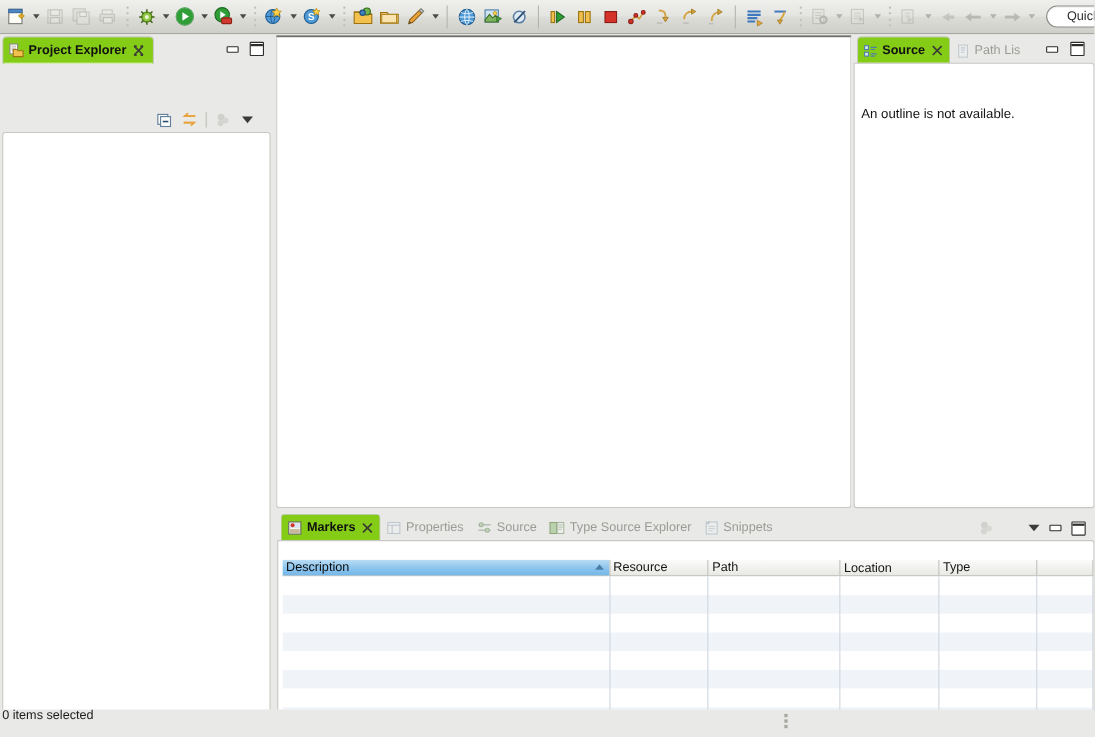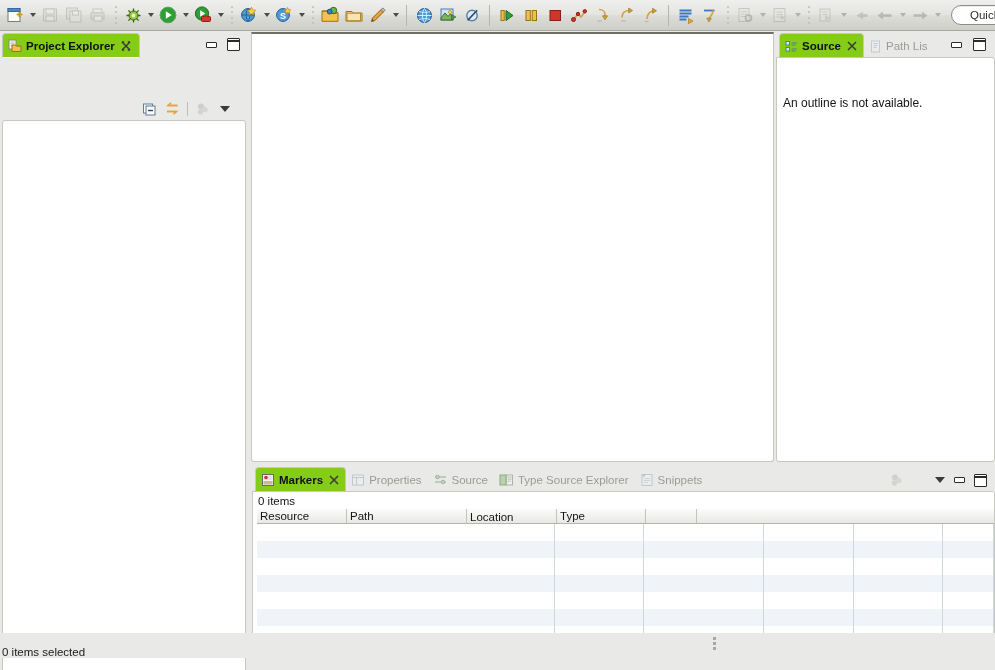--- a/index.html
+++ b/index.html
@@ -133,22 +133,22 @@
     width: 0; height: 0; border-left: 4px solid transparent;
     border-right: 4px solid transparent; border-bottom: 5px solid #4a7fa8;
   }
   .tbl-body { position: absolute; left: 0; right: 0; top: 15px; bottom: 0; }
   .trow { display: flex; height: 17px; }
   .trow.odd { background: #ffffff; }
   .trow.even { background: #f0f4f9; }
   .tcell { border-right: 1px solid #cfd6de; overflow: hidden; }
 
   .status-bar {
-    position: absolute; left: 0; bottom: 12px; width: 995px; height: 25px;
-    background: #e9e9e7; display: flex; align-items: flex-end;
+    position: absolute; left: 0; bottom: 0; width: 995px; height: 25px;
+    background: #e9e9e7; display: flex; align-items: flex-start;
   }
   .status-text { font-size: 11.5px; color: #1b1b1b; padding-left: 2px; }
   .grip-dots {
     position: absolute; left: 713px; top: 4px; width: 4px;
     display: flex; flex-direction: column; gap: 2px;
   }
   .grip-dots b { display:block; width: 3px; height: 3px; background: #a8a8a0; }
   .items-count { font-size: 11.5px; color: #141414; }
 </style>
 </head>
@@ -651,25 +651,26 @@
         <span style="width:12px;"></span>
         <span>
             <span class="vmenu-tri" style="display:block;"></span>
           </span>
         <span class="winbtn-min"></span>
         <span class="winbtn-max"></span>
       </div>
     </div>
 
     <div class="panel-body" style="left:1px; top:25px; width:743px; height:159px; border-radius:0 3px 3px 3px;">
-      <div style="height:17px; display:flex; align-items:center; padding-left:5px; background:#ffffff;">
-        <span class="items-count">0 items</span>
-      </div>
       <div style="position:absolute; left:4px; right:0; top:17px; bottom:0;">
         <div class="tbl-head" id="tbl-head">
+            <div class="th sorted" style="width: 298px;">
+              <span>Description</span>
+              <span class="sort-asc"></span>
+            </div>
             <div class="th" style="width: 90px;">
               <span>Resource</span>
             </div>
             <div class="th" style="width: 120px;">
               <span>Path</span>
             </div>
             <div class="th" style="width: 90px; align-items: flex-end;">
               <span>Location</span>
             </div>
             <div class="th" style="width: 89px;">

